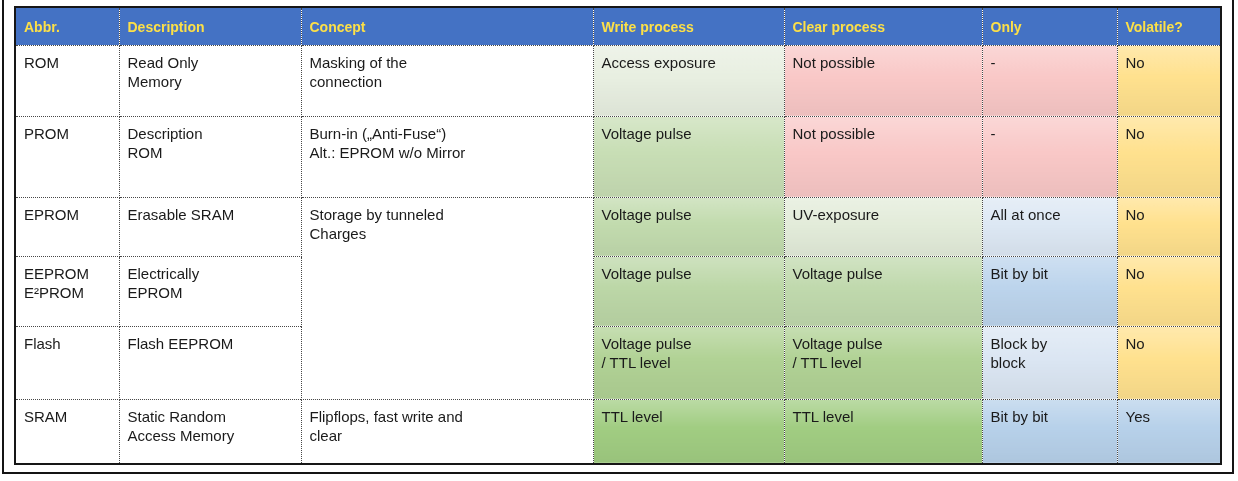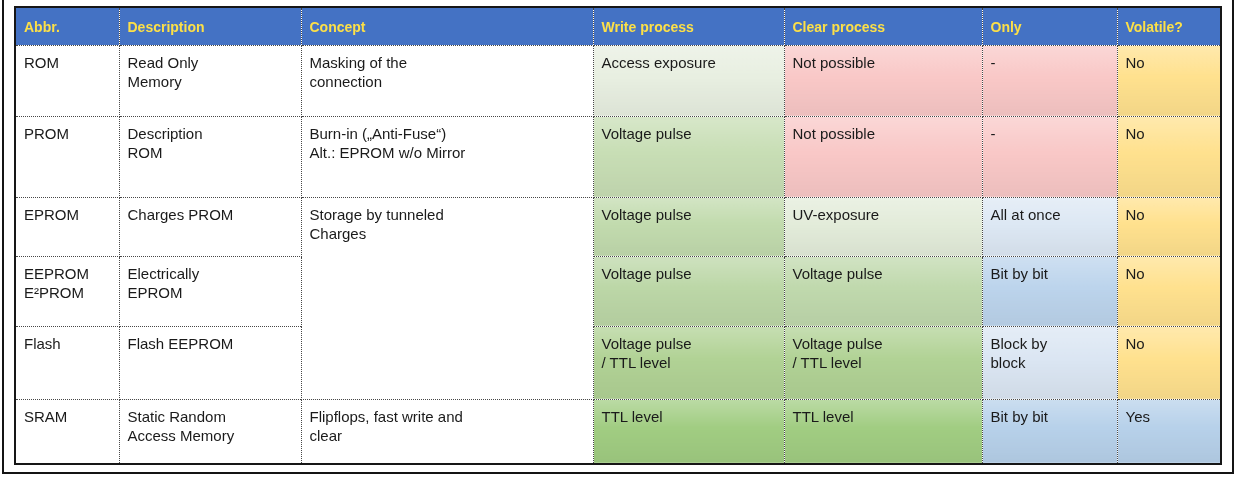--- a/index.html
+++ b/index.html
@@ -108,21 +108,21 @@
 ROM</td>
       <td>Burn-in („Anti-Fuse“)
 Alt.: EPROM w/o Mirror</td>
       <td class="shade" style="background-color: rgb(200, 222, 181);">Voltage pulse</td>
       <td class="shade" style="background-color: rgb(249, 200, 199);">Not possible</td>
       <td class="shade" style="background-color: rgb(249, 200, 199);">-</td>
       <td class="shade" style="background-color: rgb(255, 225, 142);">No</td>
     </tr>
     <tr class="r2">
       <td>EPROM</td>
-      <td>Charges PROM</td>
+      <td>Erasable SRAM</td>
       <td rowspan="3">Storage by tunneled
 Charges</td>
       <td class="shade" style="background-color: rgb(194, 219, 174);">Voltage pulse</td>
       <td class="shade" style="background-color: rgb(227, 236, 218);">UV-exposure</td>
       <td class="shade" style="background-color: rgb(221, 232, 244);">All at once</td>
       <td class="shade" style="background-color: rgb(255, 225, 142);">No</td>
     </tr>
     <tr class="r3">
       <td>EEPROM
 E²PROM</td>

